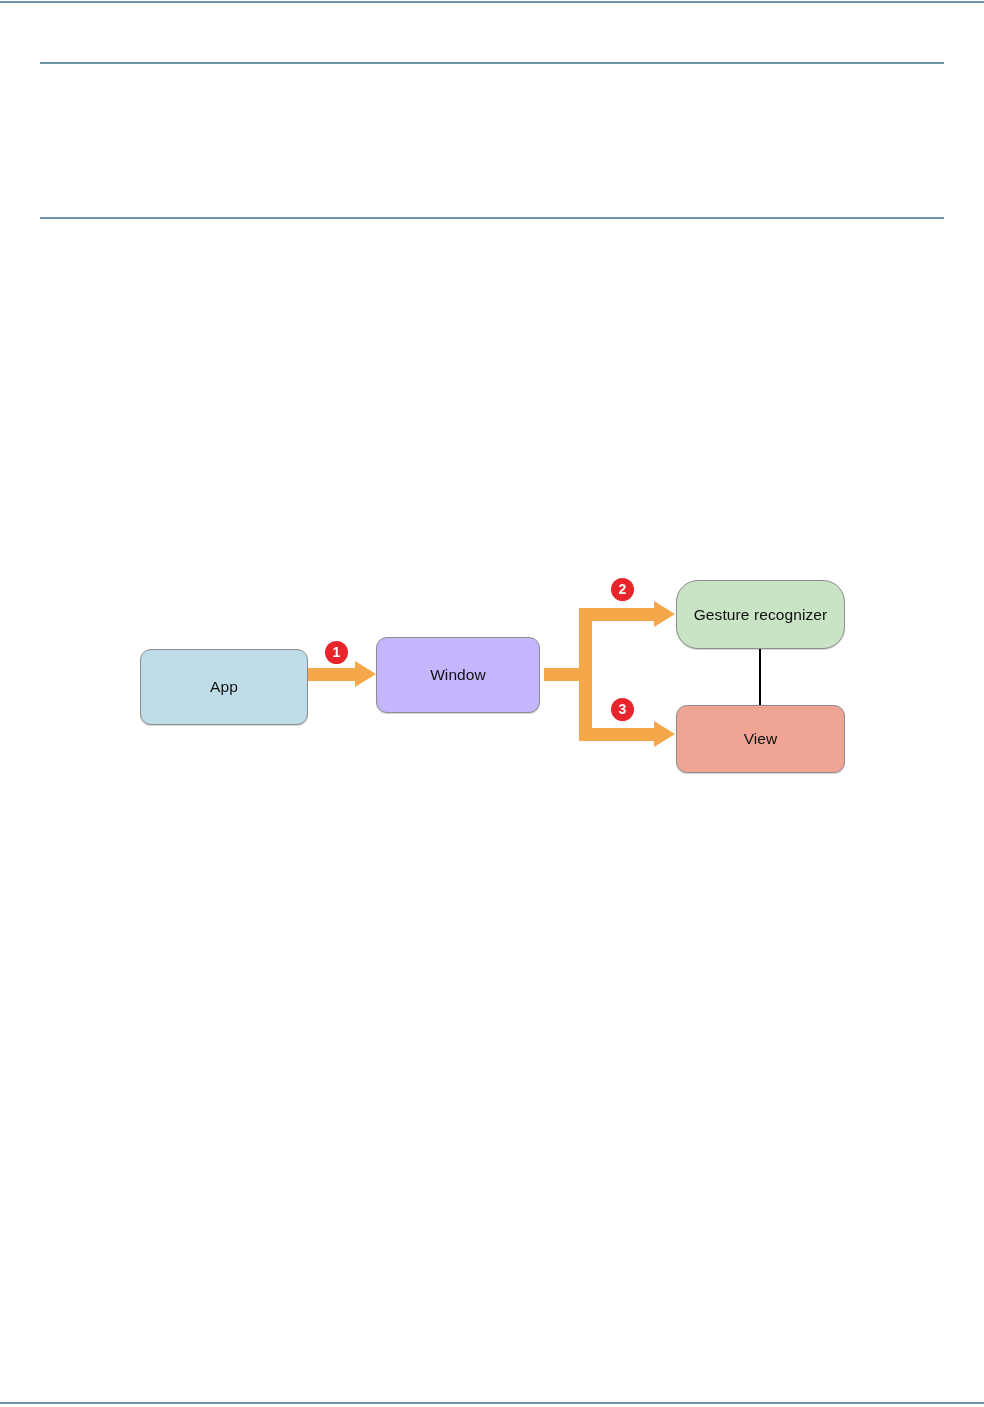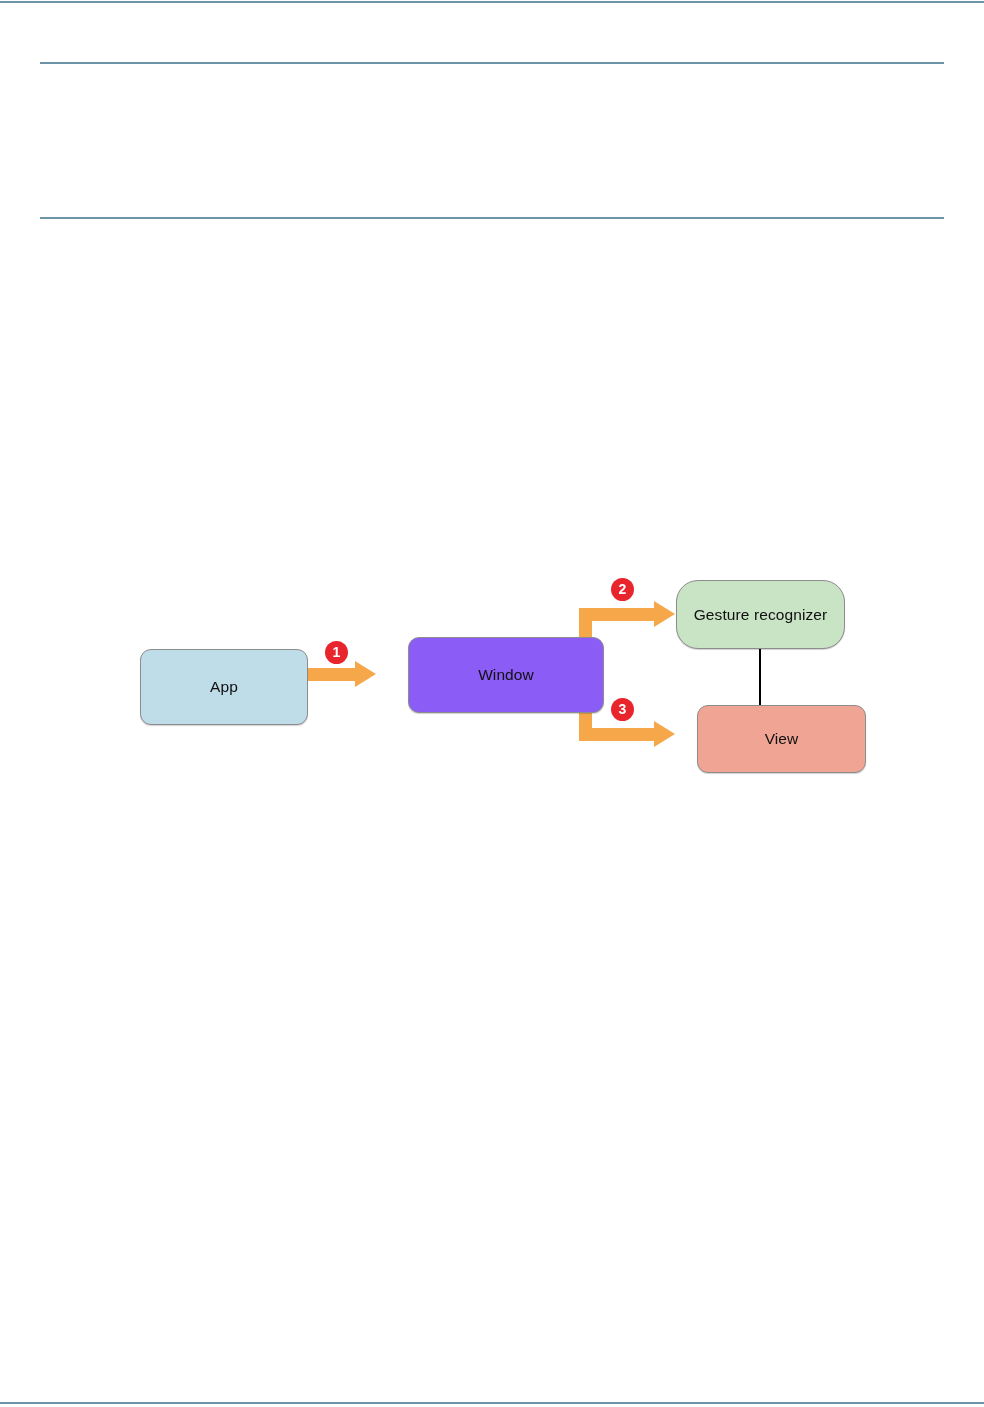--- a/index.html
+++ b/index.html
@@ -45,23 +45,23 @@
     justify-content: center;
     color: #101010;
     font-size: 15.5px;
     line-height: 1;
     letter-spacing: 0.1px;
     white-space: nowrap;
     box-shadow: 0 1px 1px rgba(0,0,0,0.18);
   }
 
   .node-app      { left: 140px; top: 637px; width: 168px; height: 76px; background: #bfdde8; margin-top: 12px; }
-  .node-window   { left: 376px; top: 637px; width: 196px; height: 76px; background: #8b5cf6; margin-left: 32px; }
+  .node-window   { left: 376px; top: 637px; width: 164px; height: 76px; background: #c4b5fd; }
   .node-gesture  { left: 676px; top: 580px; width: 169px; height: 69px; background: #c9e3c5; border-radius: 22px; }
-  .node-view     { left: 697px; top: 705px; width: 169px; height: 68px; background: #f0a494; }
+  .node-view     { left: 676px; top: 705px; width: 169px; height: 68px; background: #f0a494; }
 
   
   .seg {
     position: absolute;
     background: #f5a74a;
   }
   
   .seg-app-window { left: 308px; top: 668px; width: 48px; height: 13px; }
   
   .seg-window-trunk { left: 544px; top: 668px; width: 48px; height: 13px; }

